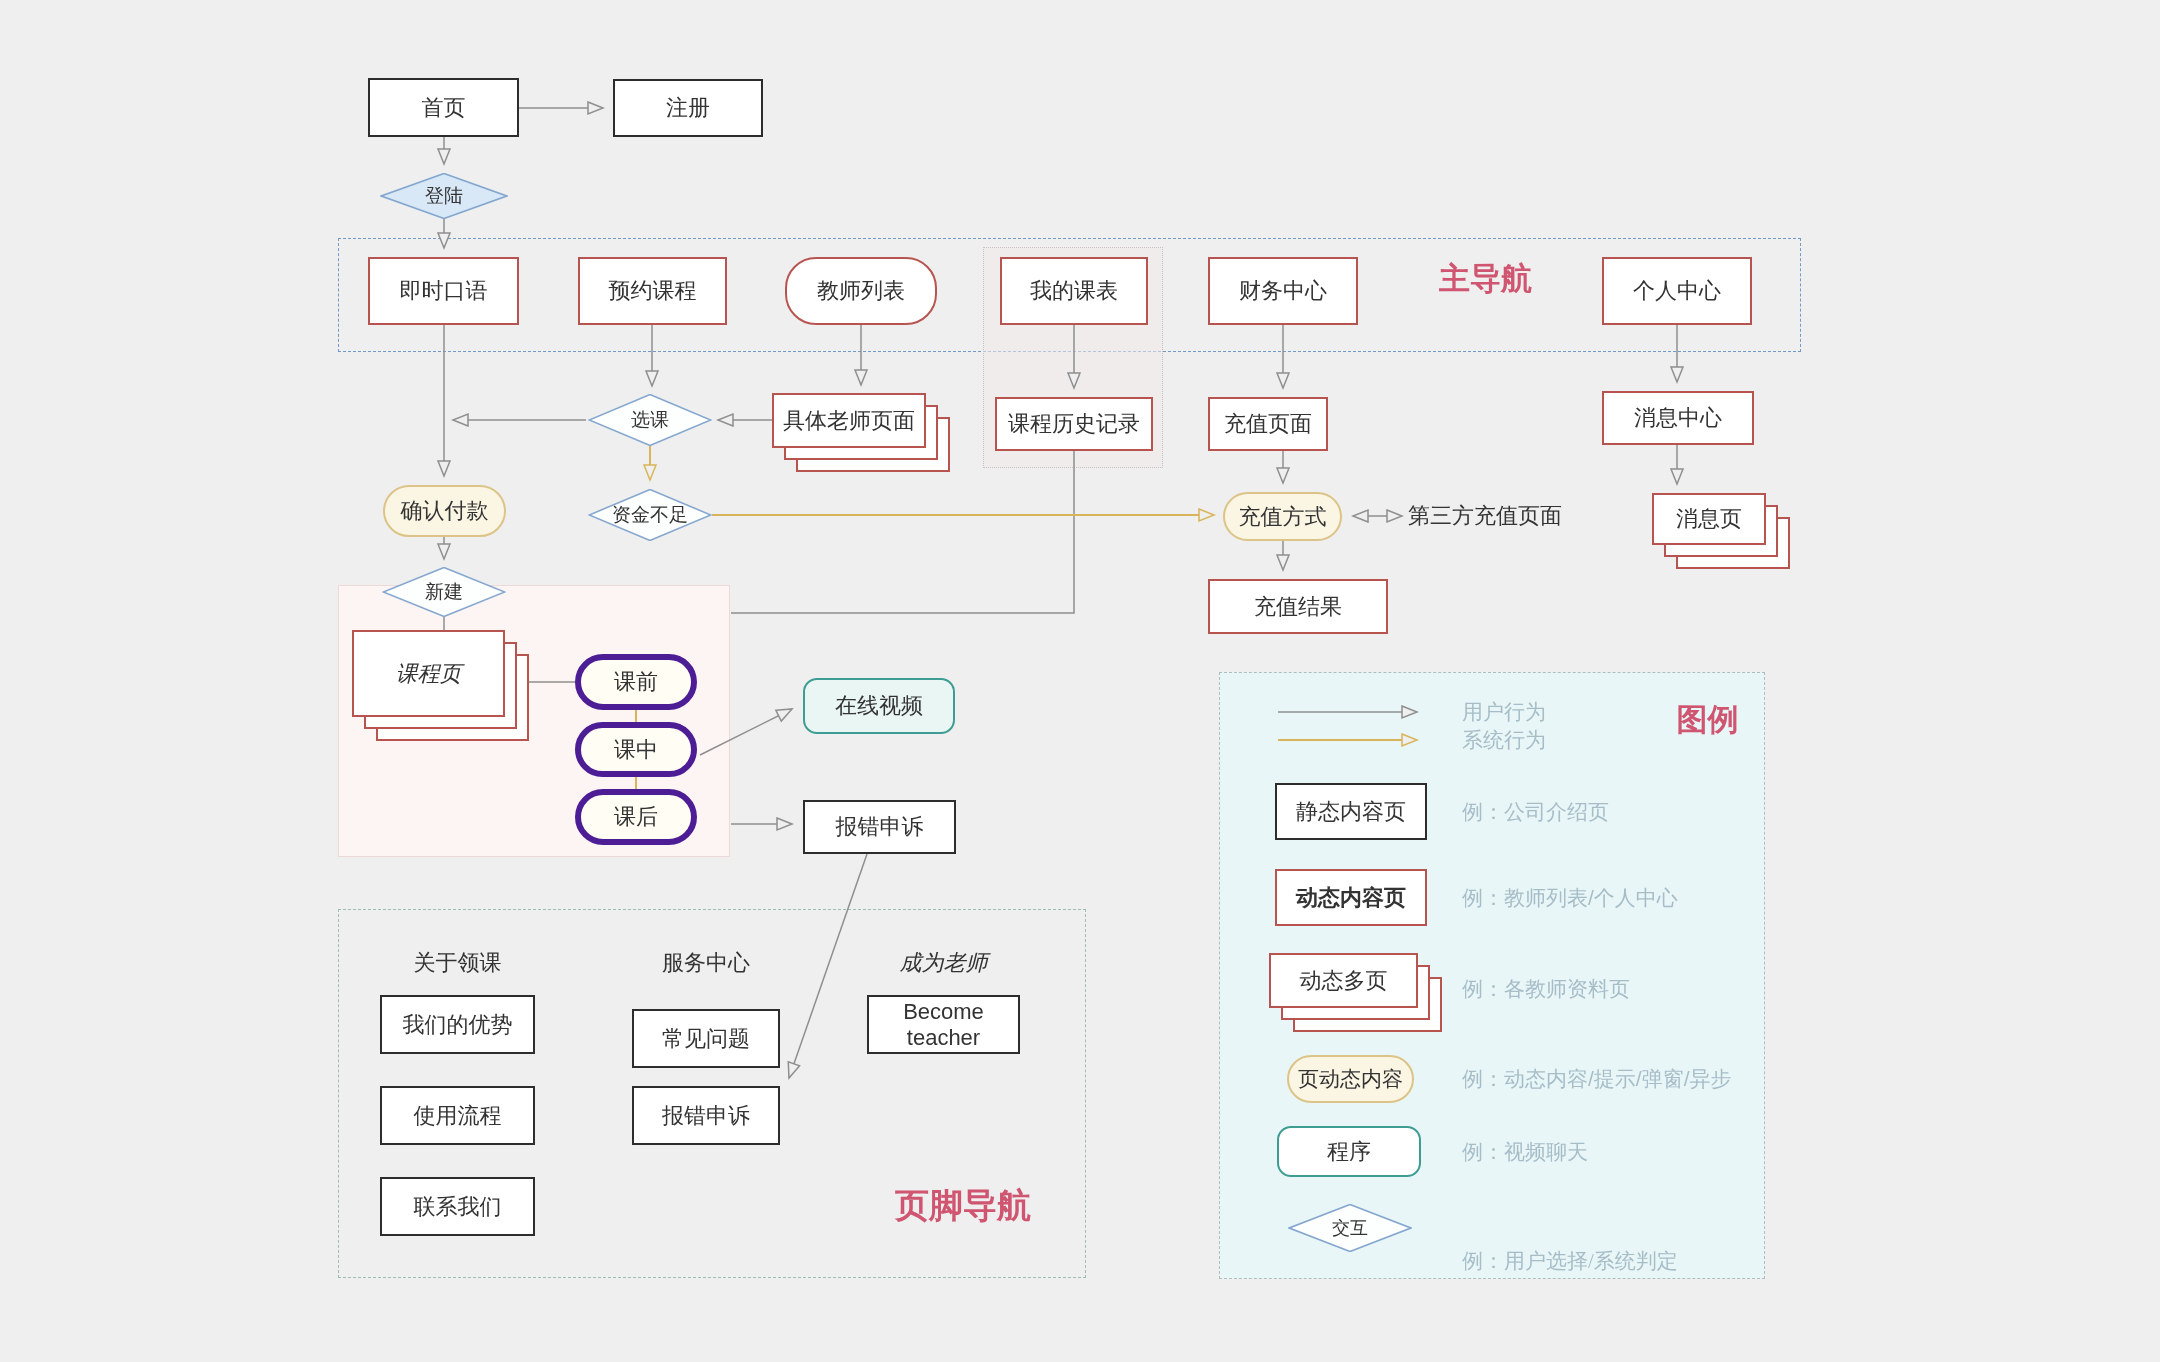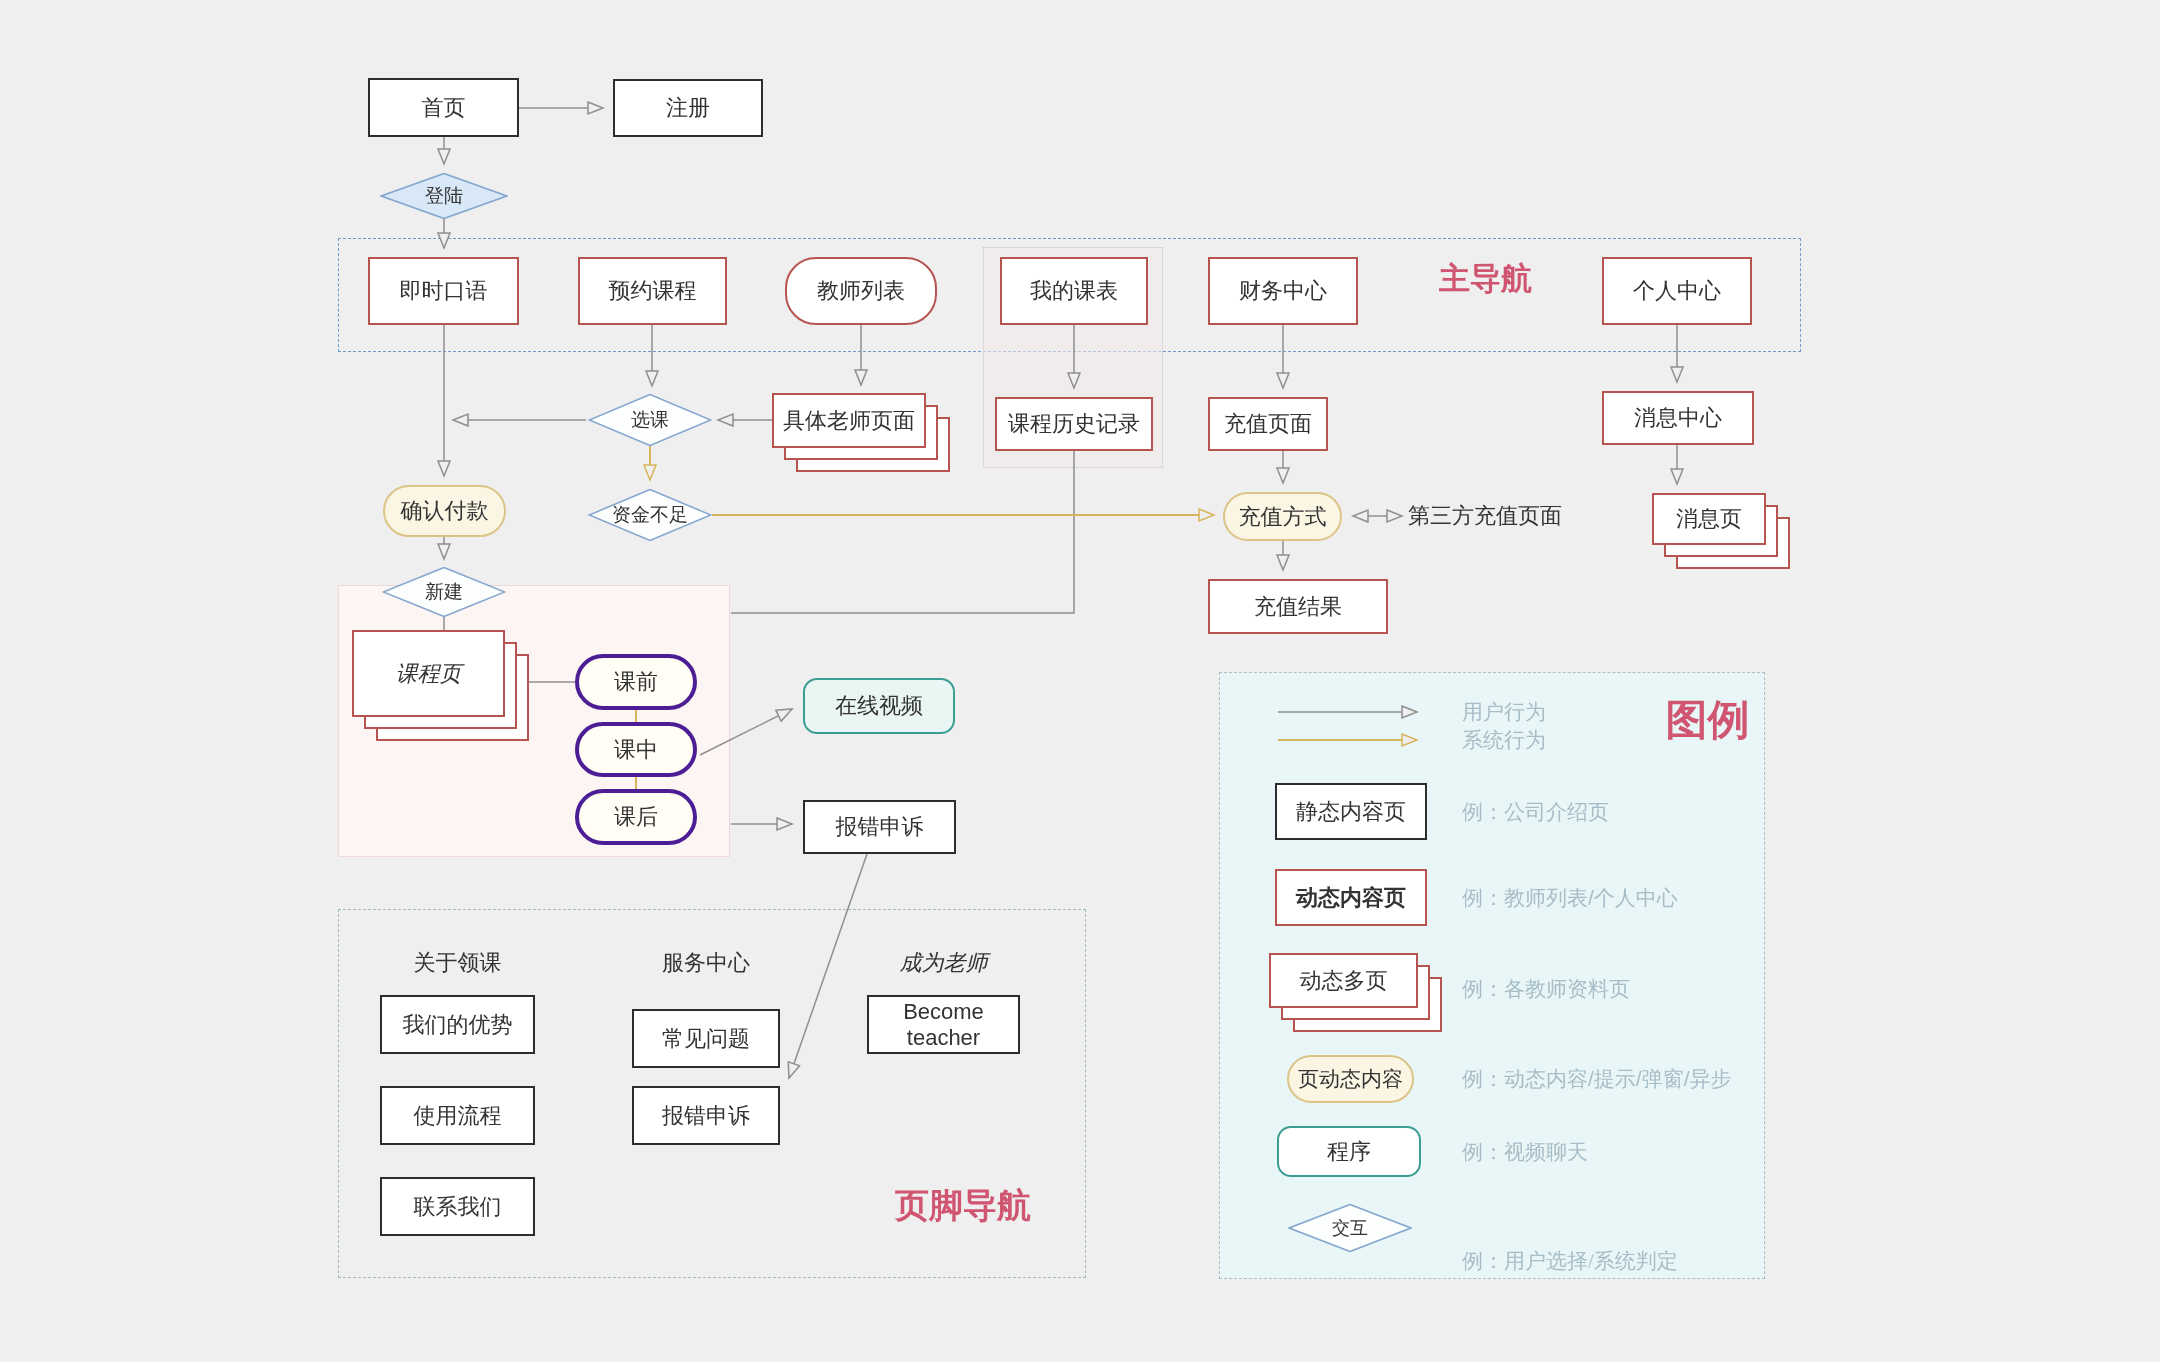--- a/index.html
+++ b/index.html
@@ -3,21 +3,21 @@
 <meta charset="utf-8">
 <style>
   html,body{margin:0;padding:0;background:#efefef;font-family:"Liberation Sans","DejaVu Sans",sans-serif;}
   #canvas{position:relative;width:2160px;height:1362px;background:#efefef;overflow:hidden;}
   .region{position:absolute;box-sizing:border-box;}
   .wires{position:absolute;left:0;top:0;z-index:2;}
   .node{position:absolute;box-sizing:border-box;display:flex;align-items:center;justify-content:center;
         background:#fff;color:#333;font-size:22px;z-index:3;text-align:center;}
   .b-red{border:2px solid #b85450;}
   .b-black{border:2px solid #2d2d2d;}
-  .pill{border:4px solid #4c1d95;background:#fffdf4;border-radius:30px;}
+  .pill{border:6px solid #4c1d95;background:#fffdf4;border-radius:30px;}
   .pill-cream{border:2px solid #dcc488;background:#fbf6e4;border-radius:28px;}
   .teal{border:2.5px solid #3e9d93;background:#eaf6f4;border-radius:14px;}
   .teal-plain{border:2.5px solid #3e9d93;background:#fff;border-radius:14px;}
   .diamond{position:absolute;z-index:3;}
   .diamond svg{position:absolute;left:0;top:0;width:100%;height:100%;}
   .diamond .dlabel{position:absolute;inset:0;display:flex;align-items:center;justify-content:center;
         font-size:19px;color:#333;}
   .d-blue polygon{fill:#fdfefe;stroke:#85a7cf;stroke-width:1.6;}
   .d-bluefill polygon{fill:#d8e8f7;stroke:#85a7cf;stroke-width:1.6;}
   .stack{position:absolute;z-index:3;}
@@ -214,21 +214,21 @@
     <span>使用流程</span>
   </div>
   <div class="node b-black" style="left:632px;top:1086px;width:148px;height:59px;">
     <span>报错申诉</span>
   </div>
   <div class="node b-black" style="left:380px;top:1177px;width:155px;height:59px;">
     <span>联系我们</span>
   </div>
   <div class="lbl-red" style="left:893px;top:1188px;width:140px;height:36px;font-size:34px;">页脚导航</div>
 
-  <div class="lbl-red" style="left:1665px;top:702px;width:85px;height:36px;font-size:42px;">图例</div>
+  <div class="lbl-red" style="left:1665px;top:702px;width:85px;height:36px;font-size:31px;">图例</div>
   <div class="note" style="left:1462px;top:700px;height:24px;">用户行为</div>
   <div class="note" style="left:1462px;top:728px;height:24px;">系统行为</div>
 
   <div class="node b-black" style="left:1275px;top:783px;width:152px;height:57px;">
     <span>静态内容页</span>
   </div>
   <div class="note" style="left:1462px;top:799px;height:26px;">例：公司介绍页</div>
 
   <div class="node b-red" style="left:1275px;top:869px;width:152px;height:57px;font-weight:bold;">
     <span>动态内容页</span>

